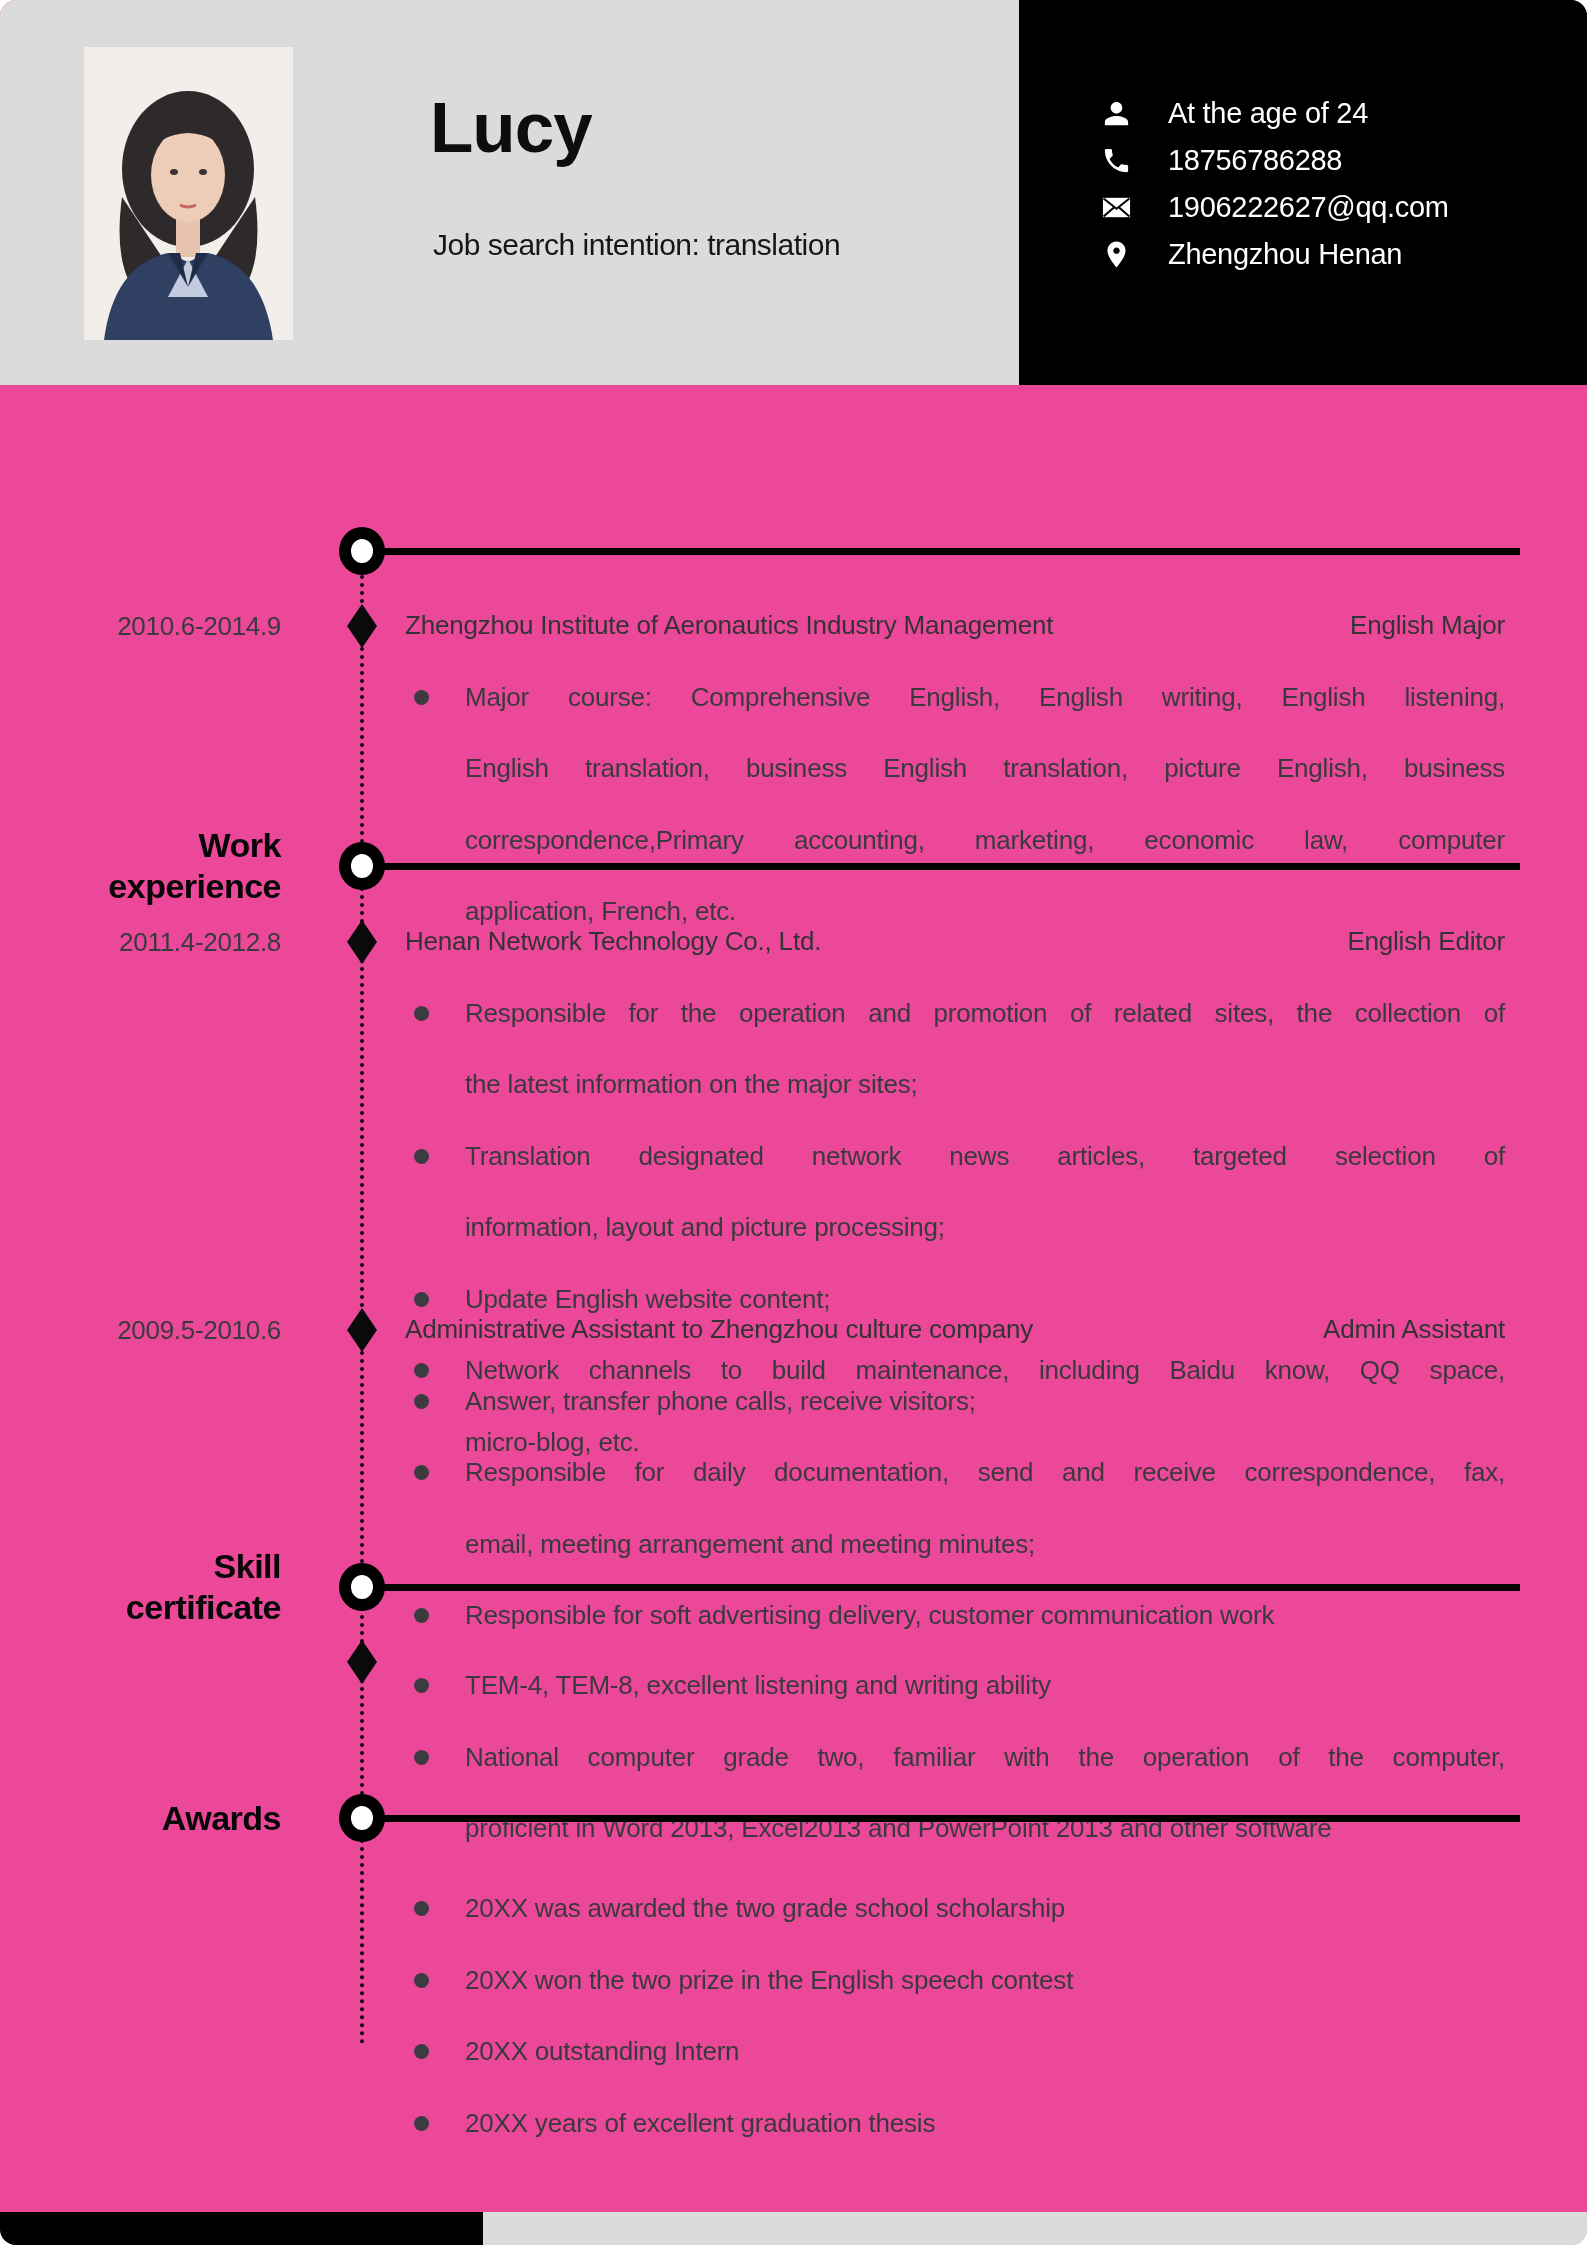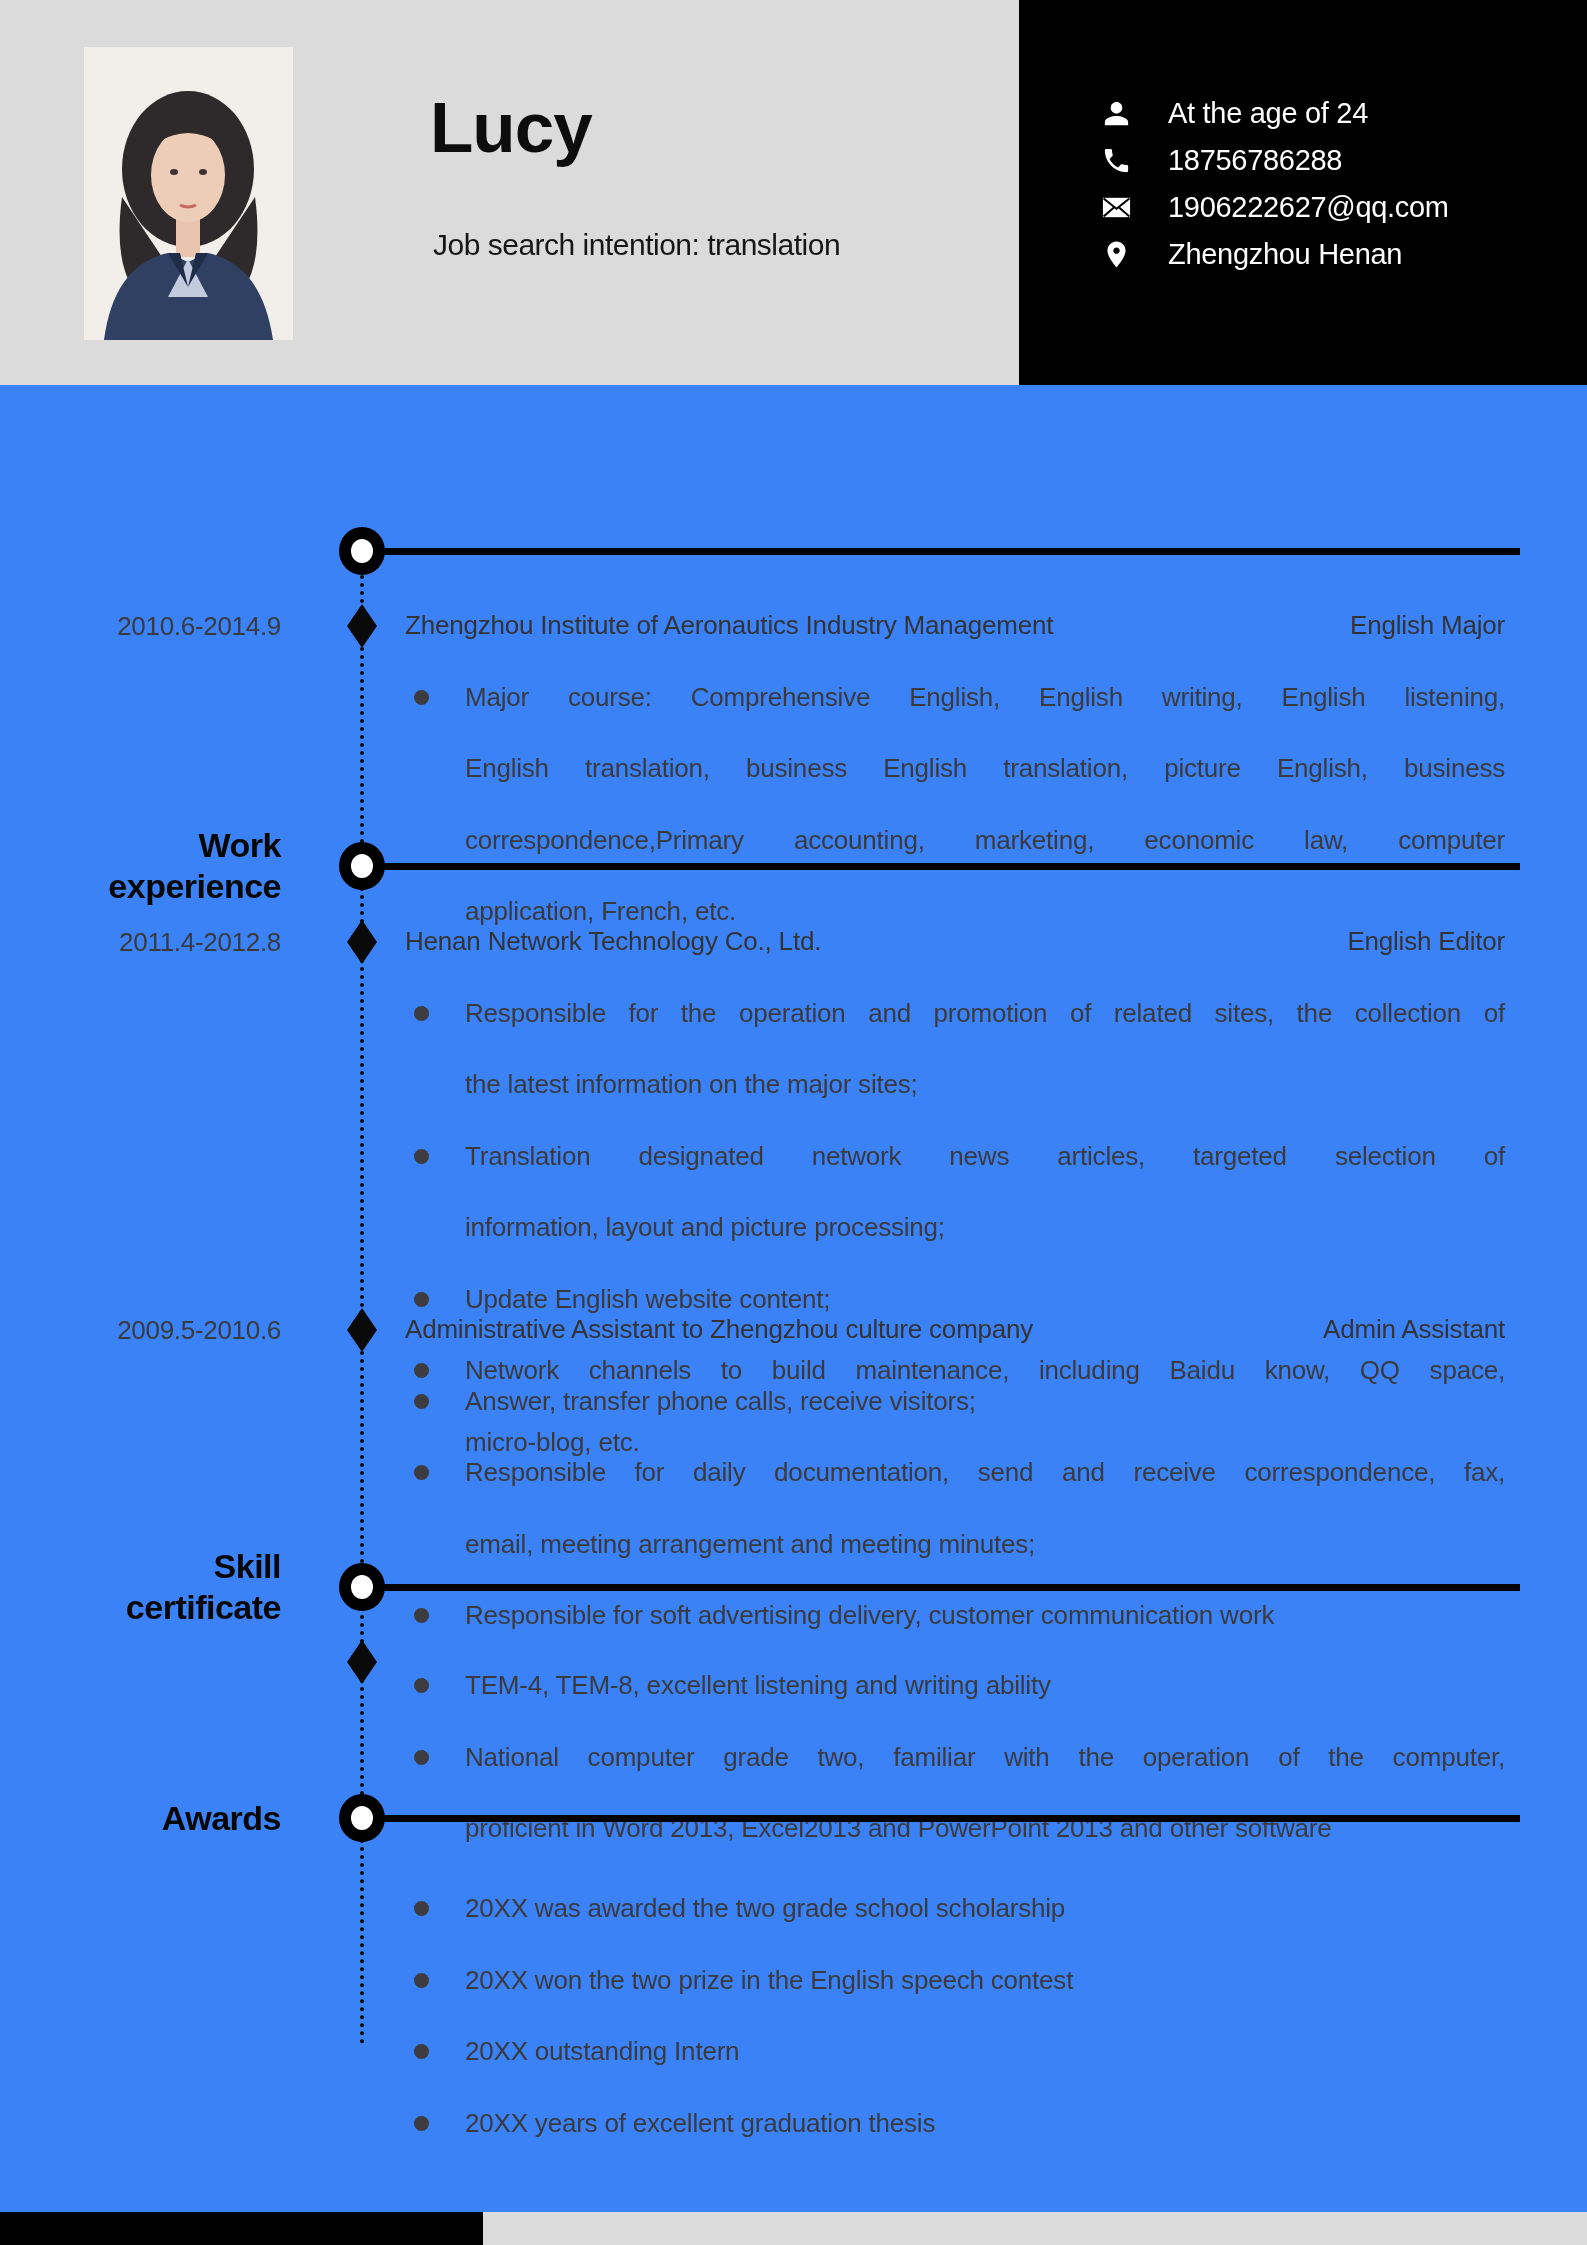--- a/index.html
+++ b/index.html
@@ -1,17 +1,17 @@
 <!DOCTYPE html>
 <html><head>
 <meta charset="utf-8">
 <style>
   html,body{margin:0;padding:0;background:#ffffff;}
-  .page{position:relative;width:1587px;height:2245px;background:#3b82f6;overflow:hidden;
-        font-family:"Liberation Sans",sans-serif;}
+  .page{position:relative;width:1587px;height:2245px;background:#ec4899;overflow:hidden;
+        font-family:"Liberation Sans",sans-serif;border-radius:16px;}
   
   .hdr-band{position:absolute;left:0;top:0;width:1019px;height:385px;background:#dbdbdb;}
   .contact-box{position:absolute;left:1019px;top:0;width:568px;height:385px;background:#000000;}
   .photo{position:absolute;left:84px;top:47px;width:209px;height:293px;display:block;}
   .name{position:absolute;left:430px;top:88px;font-size:71px;font-weight:700;color:#0d0d0d;
         letter-spacing:-1px;line-height:80px;white-space:nowrap;}
   .intent{position:absolute;left:433px;top:228px;font-size:30px;color:#161616;
         letter-spacing:-0.5px;white-space:nowrap;}
   .crow{position:absolute;left:1101px;height:38px;display:flex;align-items:center;color:#ffffff;}
   .cicon{width:31px;height:31px;flex:0 0 31px;}

